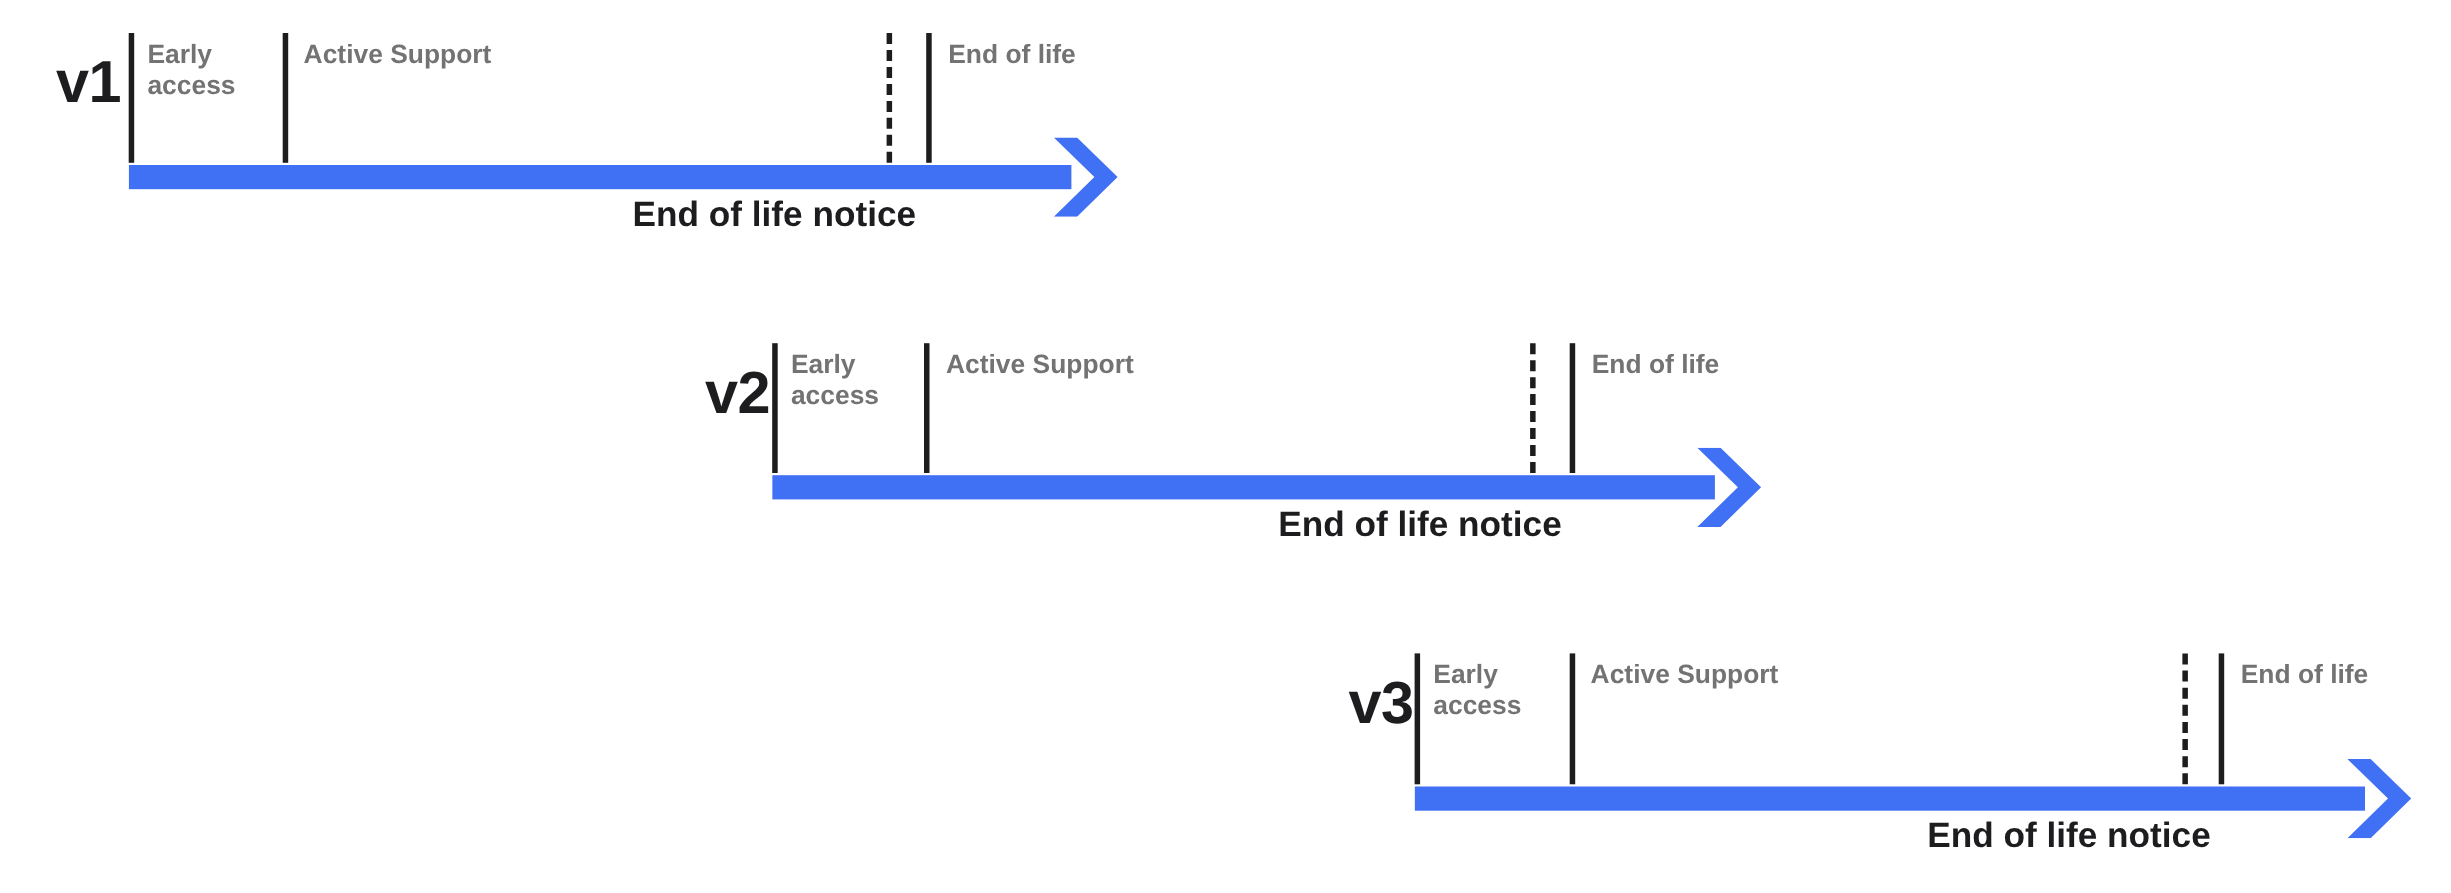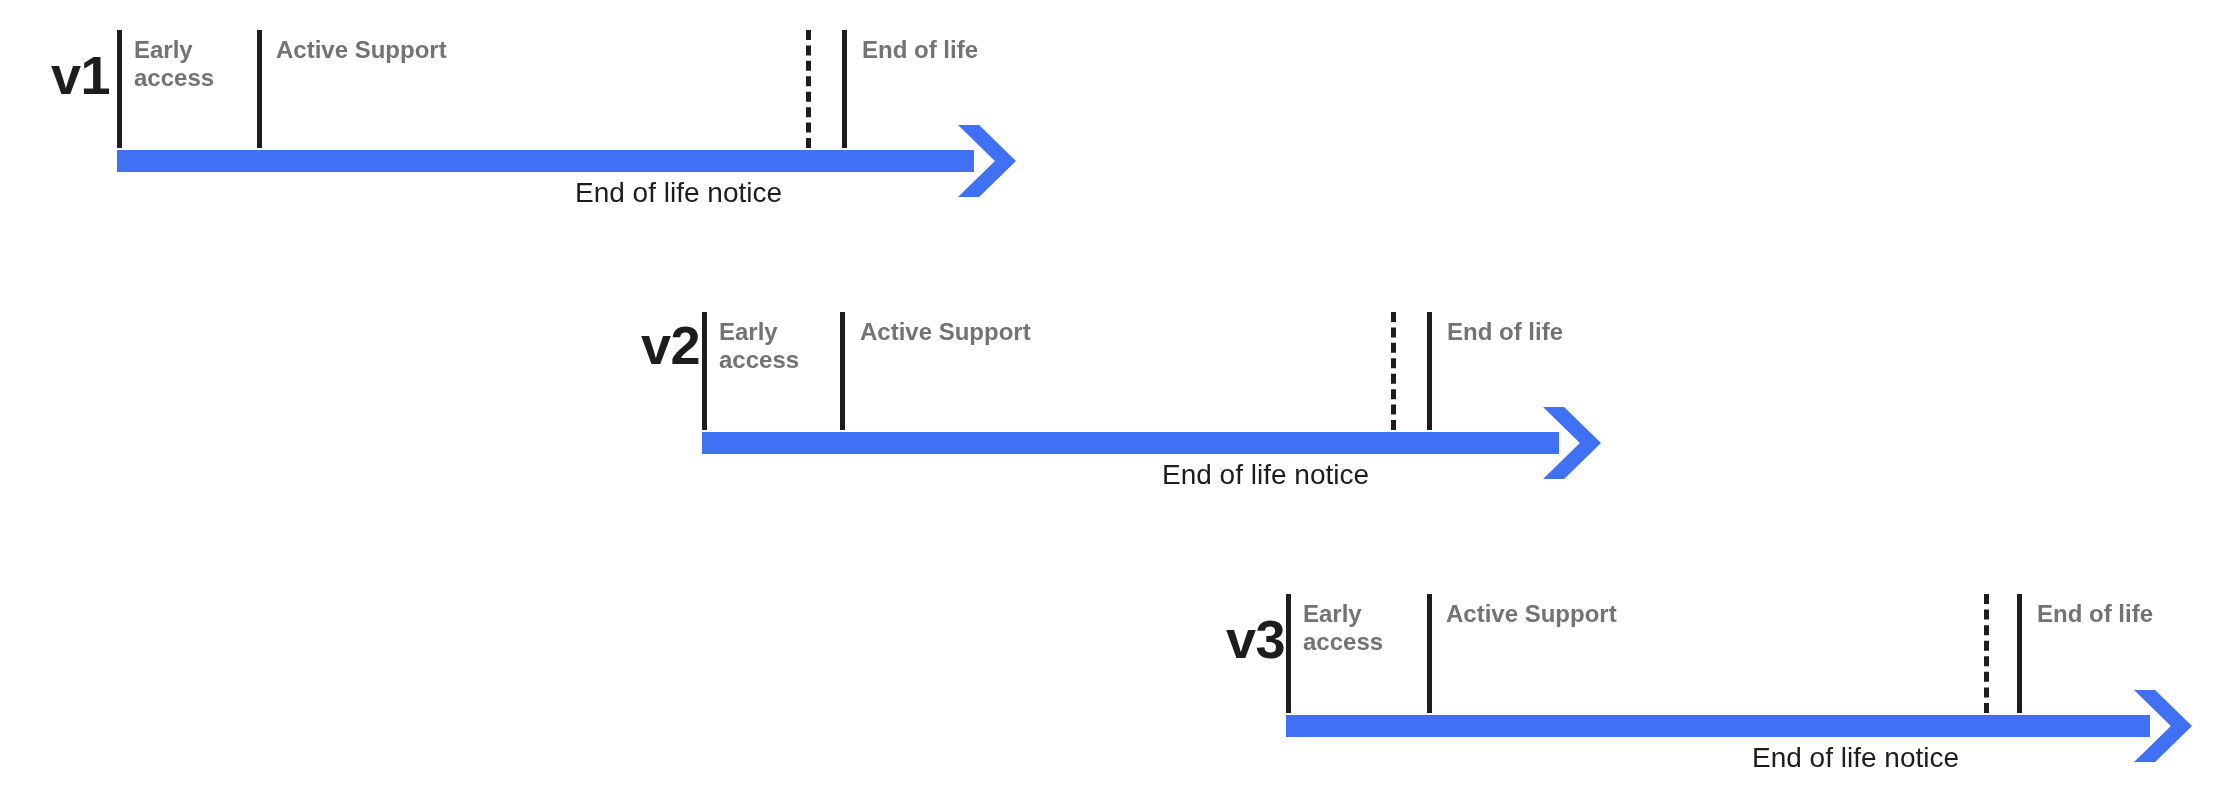--- a/index.html
+++ b/index.html
@@ -63,22 +63,22 @@
     font-size: 24px;
     font-weight: 700;
     line-height: 1.18;
     white-space: pre-line;
     color: #737373;
   }
 
   
   .notice-label {
     position: absolute;
-    font-size: 28px;
-    font-weight: 400;
+    font-size: 32px;
+    font-weight: 700;
     line-height: 1.18;
     white-space: nowrap;
     color: #1d1d1f;
   }
 
   
   .timeline-arrow {
     position: absolute;
     display: block;
   }
@@ -98,21 +98,21 @@
 access</div>
       <div class="phase-label" style="left: 276px; top: 36px;">Active Support</div>
       <div class="phase-label" style="left: 862px; top: 36px;">End of life</div>
       <svg class="timeline-arrow" width="903" height="72" viewBox="0 0 903 72" style="left: 117px; top: 125px;">
         <rect x="0" y="25" width="857" height="22" fill="#4070f4"></rect>
         <polygon points="841.0,0.0 862.1,0.0 899.0,36.0 862.1,72.0 841.0,72.0 877.9,36.0" fill="#4070f4"></polygon>
       </svg>
       <div class="notice-label" style="left: 575px; top: 176px;">End of life notice</div>
     </div>
     <div class="version-track">
-      <div class="version-label" style="left: 618px; top: 318px;">v2</div>
+      <div class="version-label" style="left: 618px; top: 330px;">v2</div>
       <div class="boundary-line" style="left: 702px; top: 312px; height: 118px;"></div>
       <div class="boundary-line" style="left: 840px; top: 312px; height: 118px;"></div>
       <div class="boundary-line dashed" style="left: 1391px; top: 312px; height: 118px;"></div>
       <div class="boundary-line" style="left: 1427px; top: 312px; height: 118px;"></div>
       <div class="phase-label" style="left: 719px; top: 318px;">Early
 access</div>
       <div class="phase-label" style="left: 860px; top: 318px;">Active Support</div>
       <div class="phase-label" style="left: 1447px; top: 318px;">End of life</div>
       <svg class="timeline-arrow" width="903" height="72" viewBox="0 0 903 72" style="left: 702px; top: 407px;">
         <rect x="0" y="25" width="857" height="22" fill="#4070f4"></rect>

